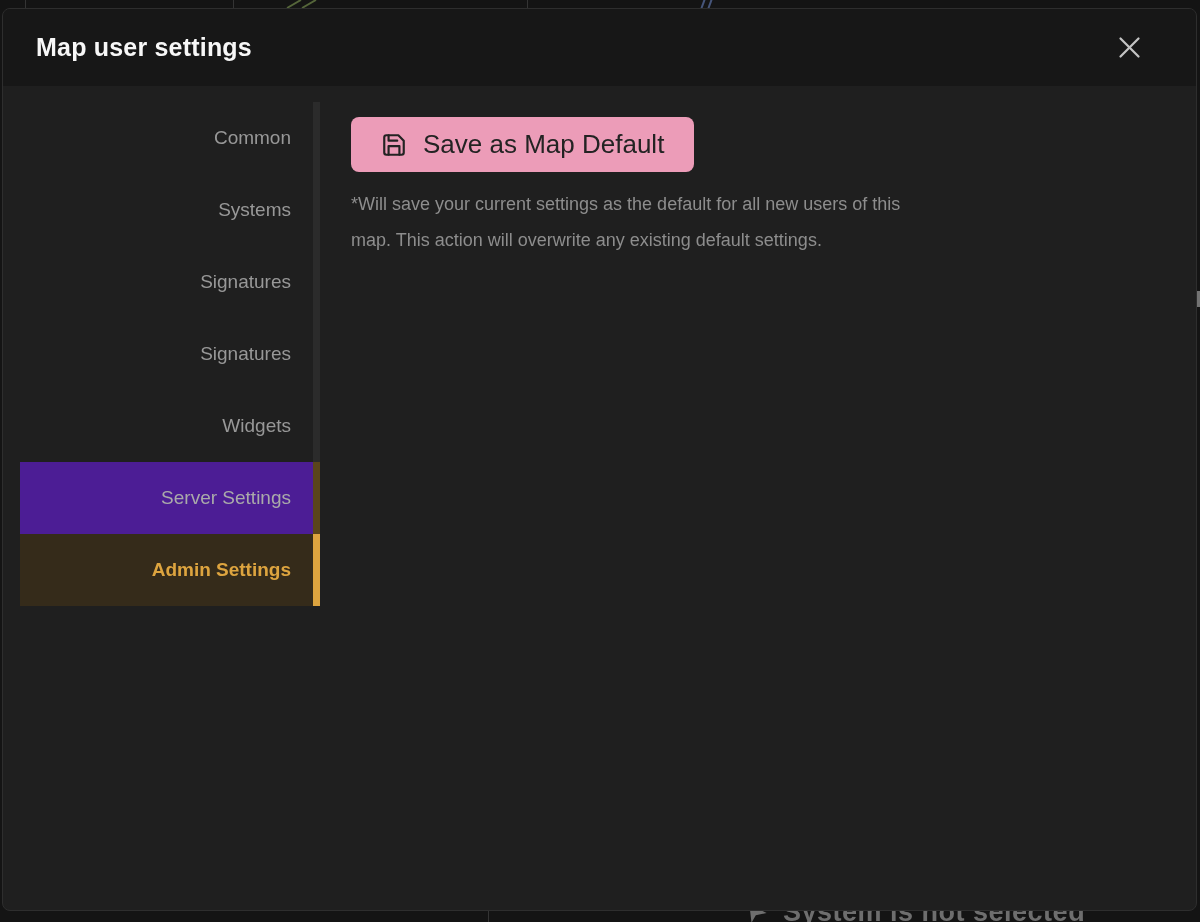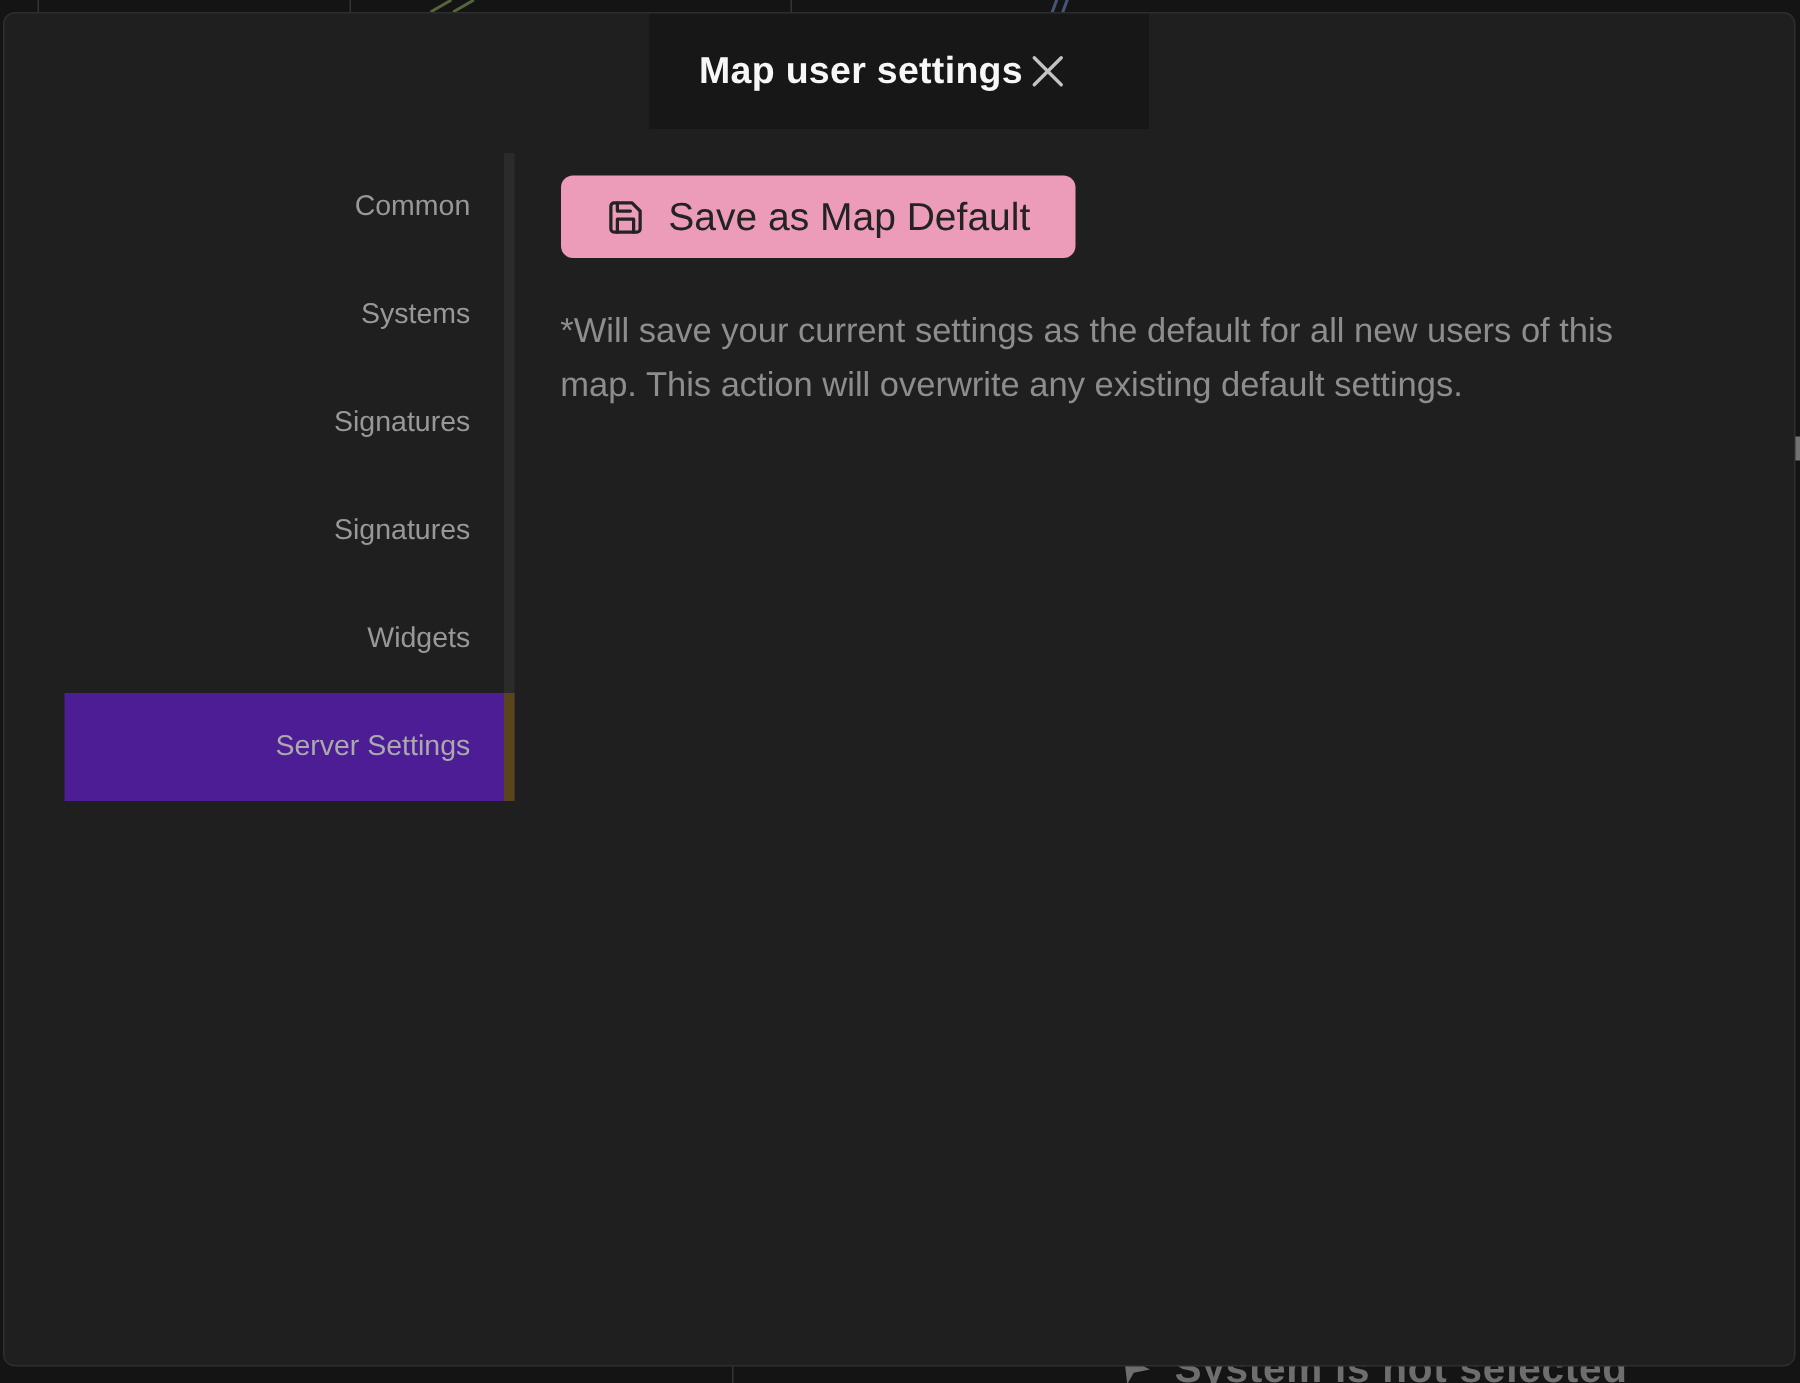--- a/index.html
+++ b/index.html
@@ -21,21 +21,21 @@
   .bg-right-artifact { position:absolute; right:0; top:291px; width:4px; height:16px;
                        background:#8a8a8a; opacity:.8; }
   .bg-status { position:absolute; left:745px; top:897px; color:#6e6e6e;
                font-size:27px; font-weight:700; letter-spacing:.5px;
                display:flex; align-items:center; gap:12px; }
   .bg-status svg { width:26px; height:26px; }
 
   
   .modal { position:absolute; top:8px; left:2px; right:3px; bottom:11px;
            background:#1f1f1f; border:1px solid #2e2e2e; border-radius:8px;
-           display:flex; flex-direction:column; overflow:hidden; z-index:2;align-items:center; }
+           display:flex; flex-direction:column; overflow:hidden; z-index:2; }
 
   .modal-header { height:77px; flex:0 0 77px; background:#171717;
                   display:flex; align-items:center; }
   .modal-title { margin-left:33px; color:#f7f7f7; font-size:25px; font-weight:700;
                  letter-spacing:.2px; flex:1 1 auto; }
   .close-btn { margin-right:50px; width:34px; height:34px; display:flex;
                align-items:center; justify-content:center; cursor:pointer;
                background:none; border:none; }
   .close-btn svg { width:27px; height:27px; stroke:#c3c3c3; stroke-width:2;
                    stroke-linecap:round; }
@@ -52,21 +52,21 @@
                 border-right-color:#dda43f; }
 
   
   .panel { flex:1 1 auto; padding:31px 0 0 31px; }
   .save-btn { display:inline-flex; align-items:center; gap:16px; height:55px;
               padding:0 30px; background:#ec9cb8; color:#232323; border:none;
               border-radius:8px; font-size:26px; font-weight:500;
               font-family:"Liberation Sans", sans-serif; cursor:pointer; }
   .save-btn svg { width:26px; height:26px; stroke:#232323; stroke-width:2;
                   fill:none; stroke-linecap:round; stroke-linejoin:round; }
-  .note { margin-top:30px; width:800px; color:#8d8d8d; font-size:23px;
+  .note { margin-top:14px; width:800px; color:#8d8d8d; font-size:18px;
           line-height:36px; white-space:pre-line; }
 </style>
 </head>
 <body>
 
 <div class="bg-page">
   <div class="bg-vline t1"></div>
   <div class="bg-vline t2"></div>
   <div class="bg-vline t3"></div>
   <div class="bg-diag g1"></div>
@@ -97,20 +97,21 @@
 
   <div class="modal-body">
 
     <div class="tabs">
       <div class="tab">Common</div>
       <div class="tab">Systems</div>
       <div class="tab">Signatures</div>
       <div class="tab">Signatures</div>
       <div class="tab">Widgets</div>
       <div class="tab hover">Server Settings</div>
+      <div class="tab active">Admin Settings</div>
     </div>
 
     <div class="panel">
       <button class="save-btn">
         <svg viewBox="0 0 24 24">
           <path d="M19 21H5a2 2 0 0 1-2-2V5a2 2 0 0 1 2-2h11l5 5v11a2 2 0 0 1-2 2z"></path>
           <polyline points="17 21 17 13 7 13 7 21"></polyline>
           <polyline points="7 3 7 8 15 8"></polyline>
         </svg>
         <span>Save as Map Default</span>

